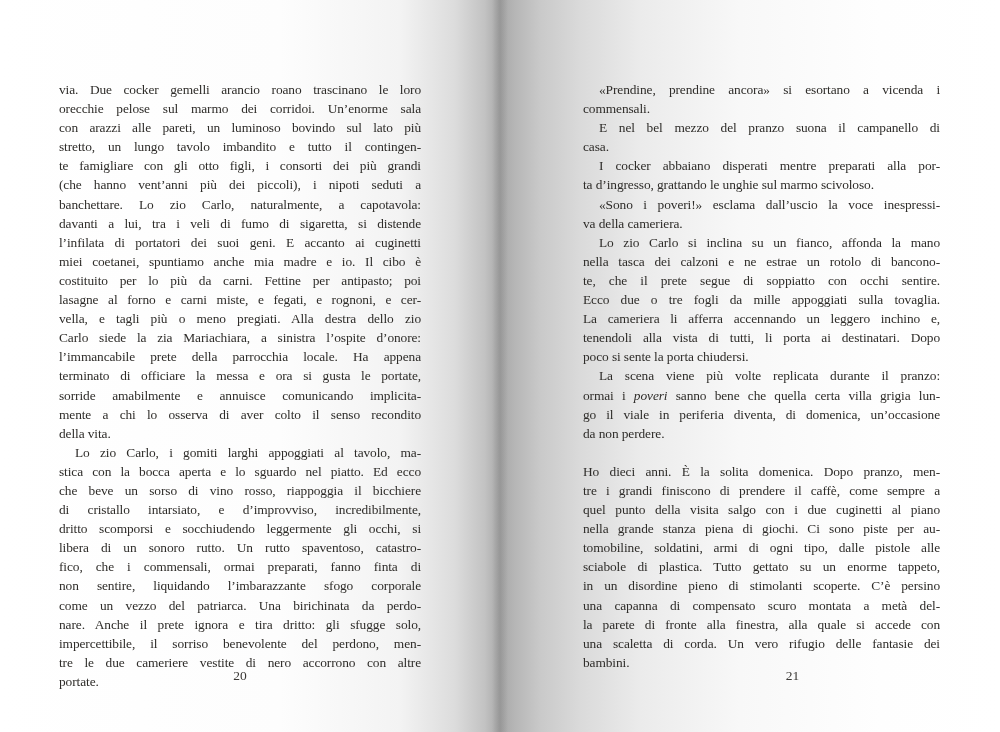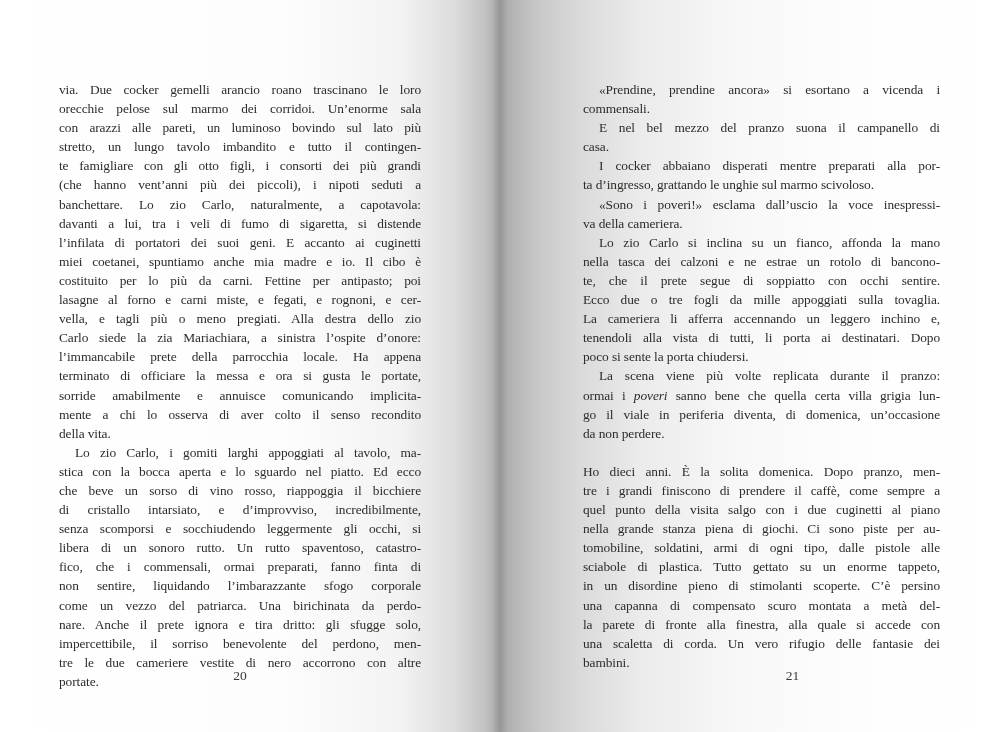--- a/index.html
+++ b/index.html
@@ -100,21 +100,21 @@
           <div class="line">terminato di officiare la messa e ora si gusta le portate,</div>
           <div class="line">sorride amabilmente e annuisce comunicando implicita-</div>
           <div class="line">mente a chi lo osserva di aver colto il senso recondito</div>
           <div class="line last">della vita.</div>
         </div>
         <div class="para indent">
           <div class="line">Lo zio Carlo, i gomiti larghi appoggiati al tavolo, ma-</div>
           <div class="line">stica con la bocca aperta e lo sguardo nel piatto. Ed ecco</div>
           <div class="line">che beve un sorso di vino rosso, riappoggia il bicchiere</div>
           <div class="line">di cristallo intarsiato, e d’improvviso, incredibilmente,</div>
-          <div class="line">senza scomporsi e socchiudendo leggermente gli occhi, si</div>
+          <div class="line">dritto scomporsi e socchiudendo leggermente gli occhi, si</div>
           <div class="line">libera di un sonoro rutto. Un rutto spaventoso, catastro-</div>
           <div class="line">fico, che i commensali, ormai preparati, fanno finta di</div>
           <div class="line">non sentire, liquidando l’imbarazzante sfogo corporale</div>
           <div class="line">come un vezzo del patriarca. Una birichinata da perdo-</div>
           <div class="line">nare. Anche il prete ignora e tira dritto: gli sfugge solo,</div>
           <div class="line">impercettibile, il sorriso benevolente del perdono, men-</div>
           <div class="line">tre le due cameriere vestite di nero accorrono con altre</div>
           <div class="line last">portate.</div>
         </div>
       </div>

